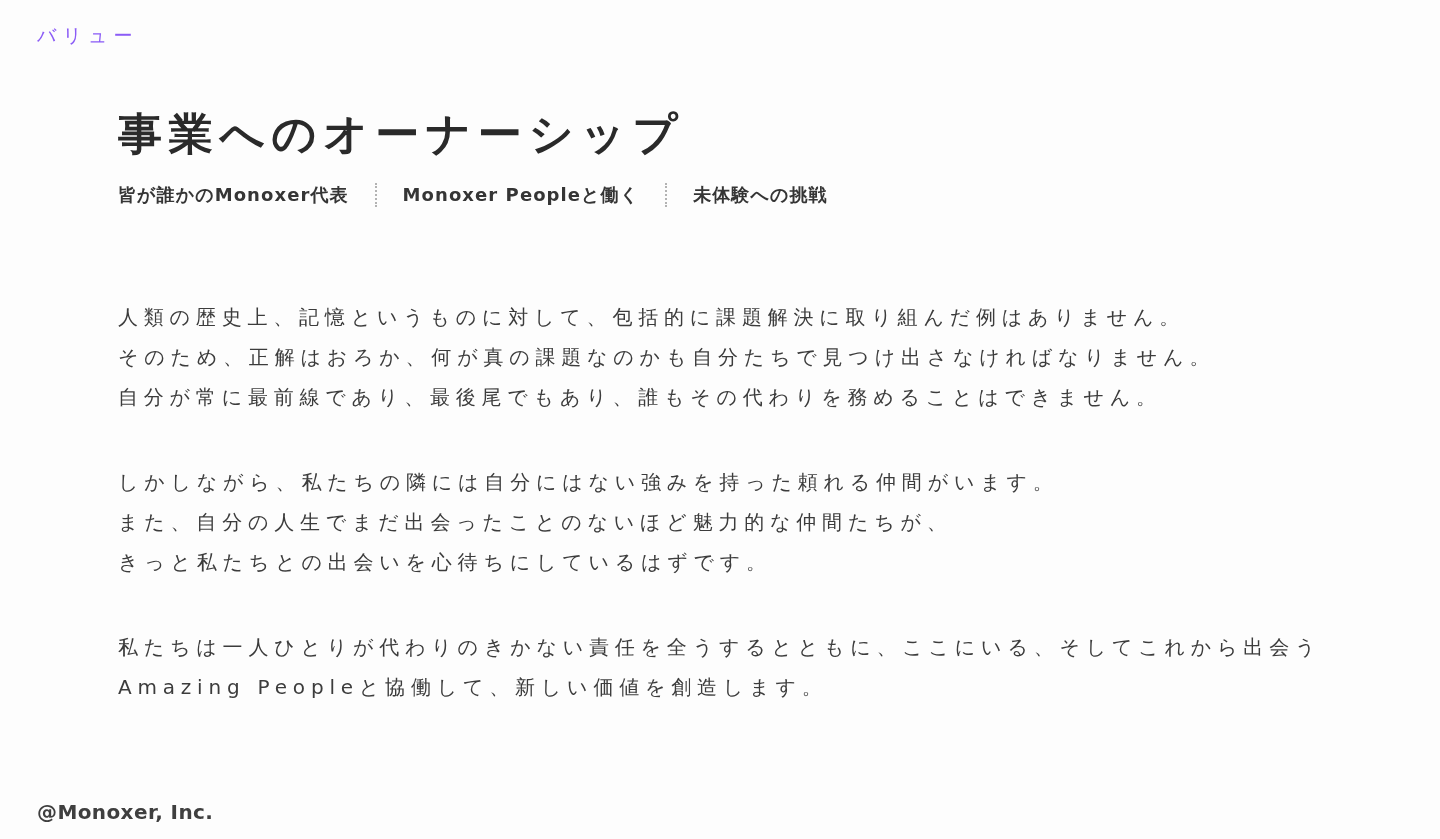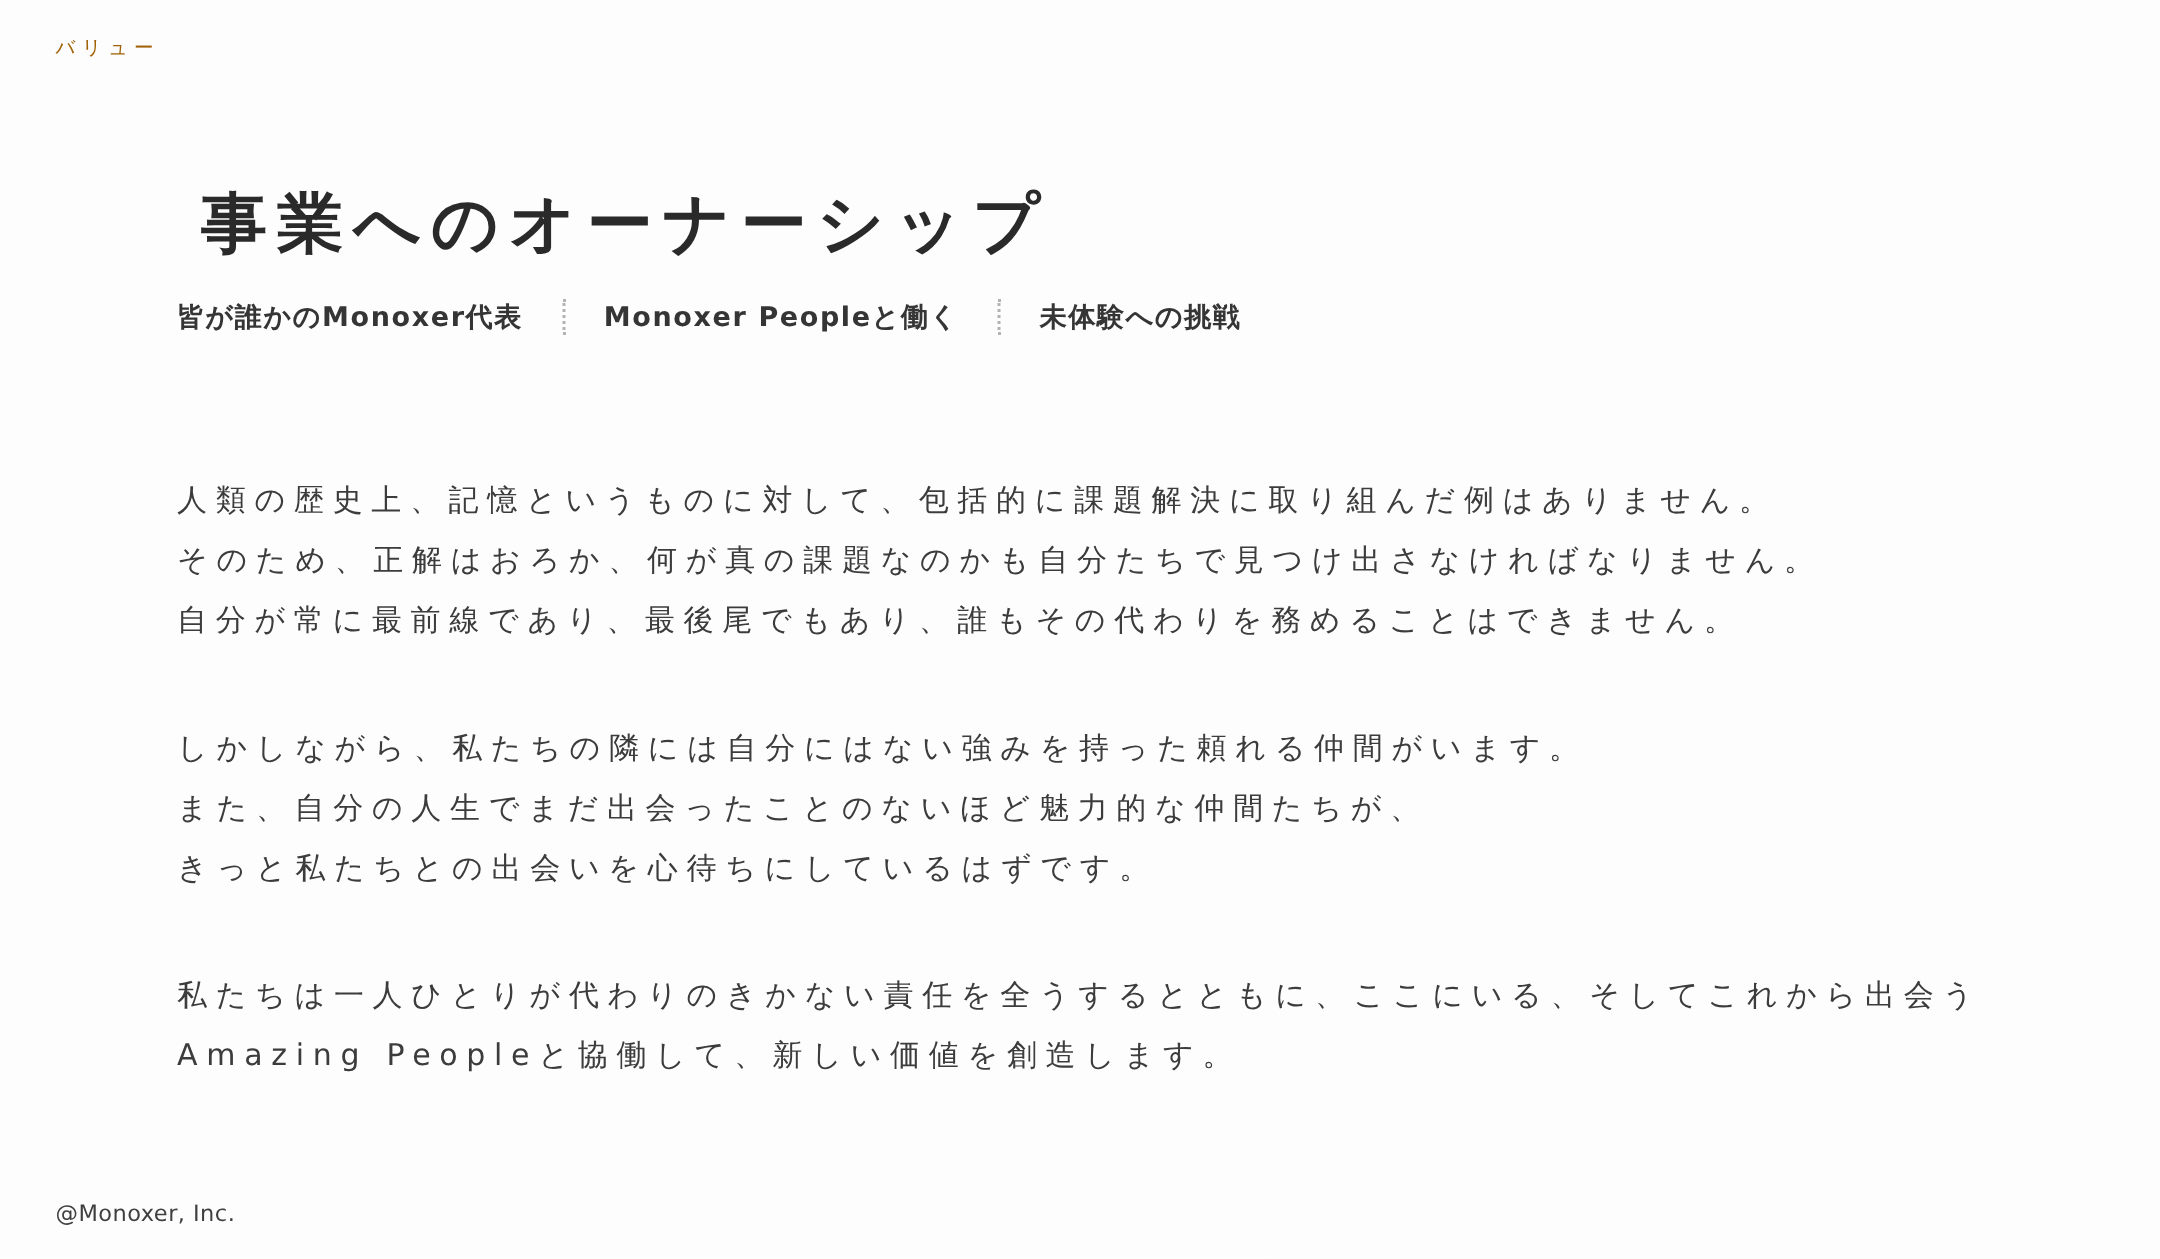--- a/index.html
+++ b/index.html
@@ -14,32 +14,32 @@
     background: #fdfdfd;
     font-family: "DejaVu Sans", "Liberation Sans", sans-serif;
     color: #383838;
     overflow: hidden;
     box-sizing: border-box;
   }
   .kicker {
     position: absolute;
     left: 37px;
     top: 23px;
-    font-size: 13px;
+    font-size: 19px;
     letter-spacing: 0.32em;
-    color: #a16207;
+    color: #8b5cf6;
   }
   .content {
     position: absolute;
     left: 118px;
     top: 106px;
     width: 1290px;
   }
   .title {
-    margin: 16px;
+    margin: 0;
     font-size: 44px;
     line-height: 1.25;
     font-weight: 700;
     letter-spacing: 0.155em;
     color: #2a2a2a;
     white-space: nowrap;
   }
   .tags {
     display: flex;
     align-items: flex-start;
@@ -72,23 +72,24 @@
     margin-bottom: 0;
   }
   .line {
     display: block;
     white-space: nowrap;
   }
   .footer {
     position: absolute;
     left: 37px;
     top: 800px;
-    font-size: 15px;
+    font-size: 20px;
     letter-spacing: 0.02em;
     color: #3f3f3f;
+    font-weight: bold;
   }
 </style>
 </head>
 <body>
 
 <div class="slide">
 
   <div class="kicker">バリュー</div>
 
   <div class="content">

